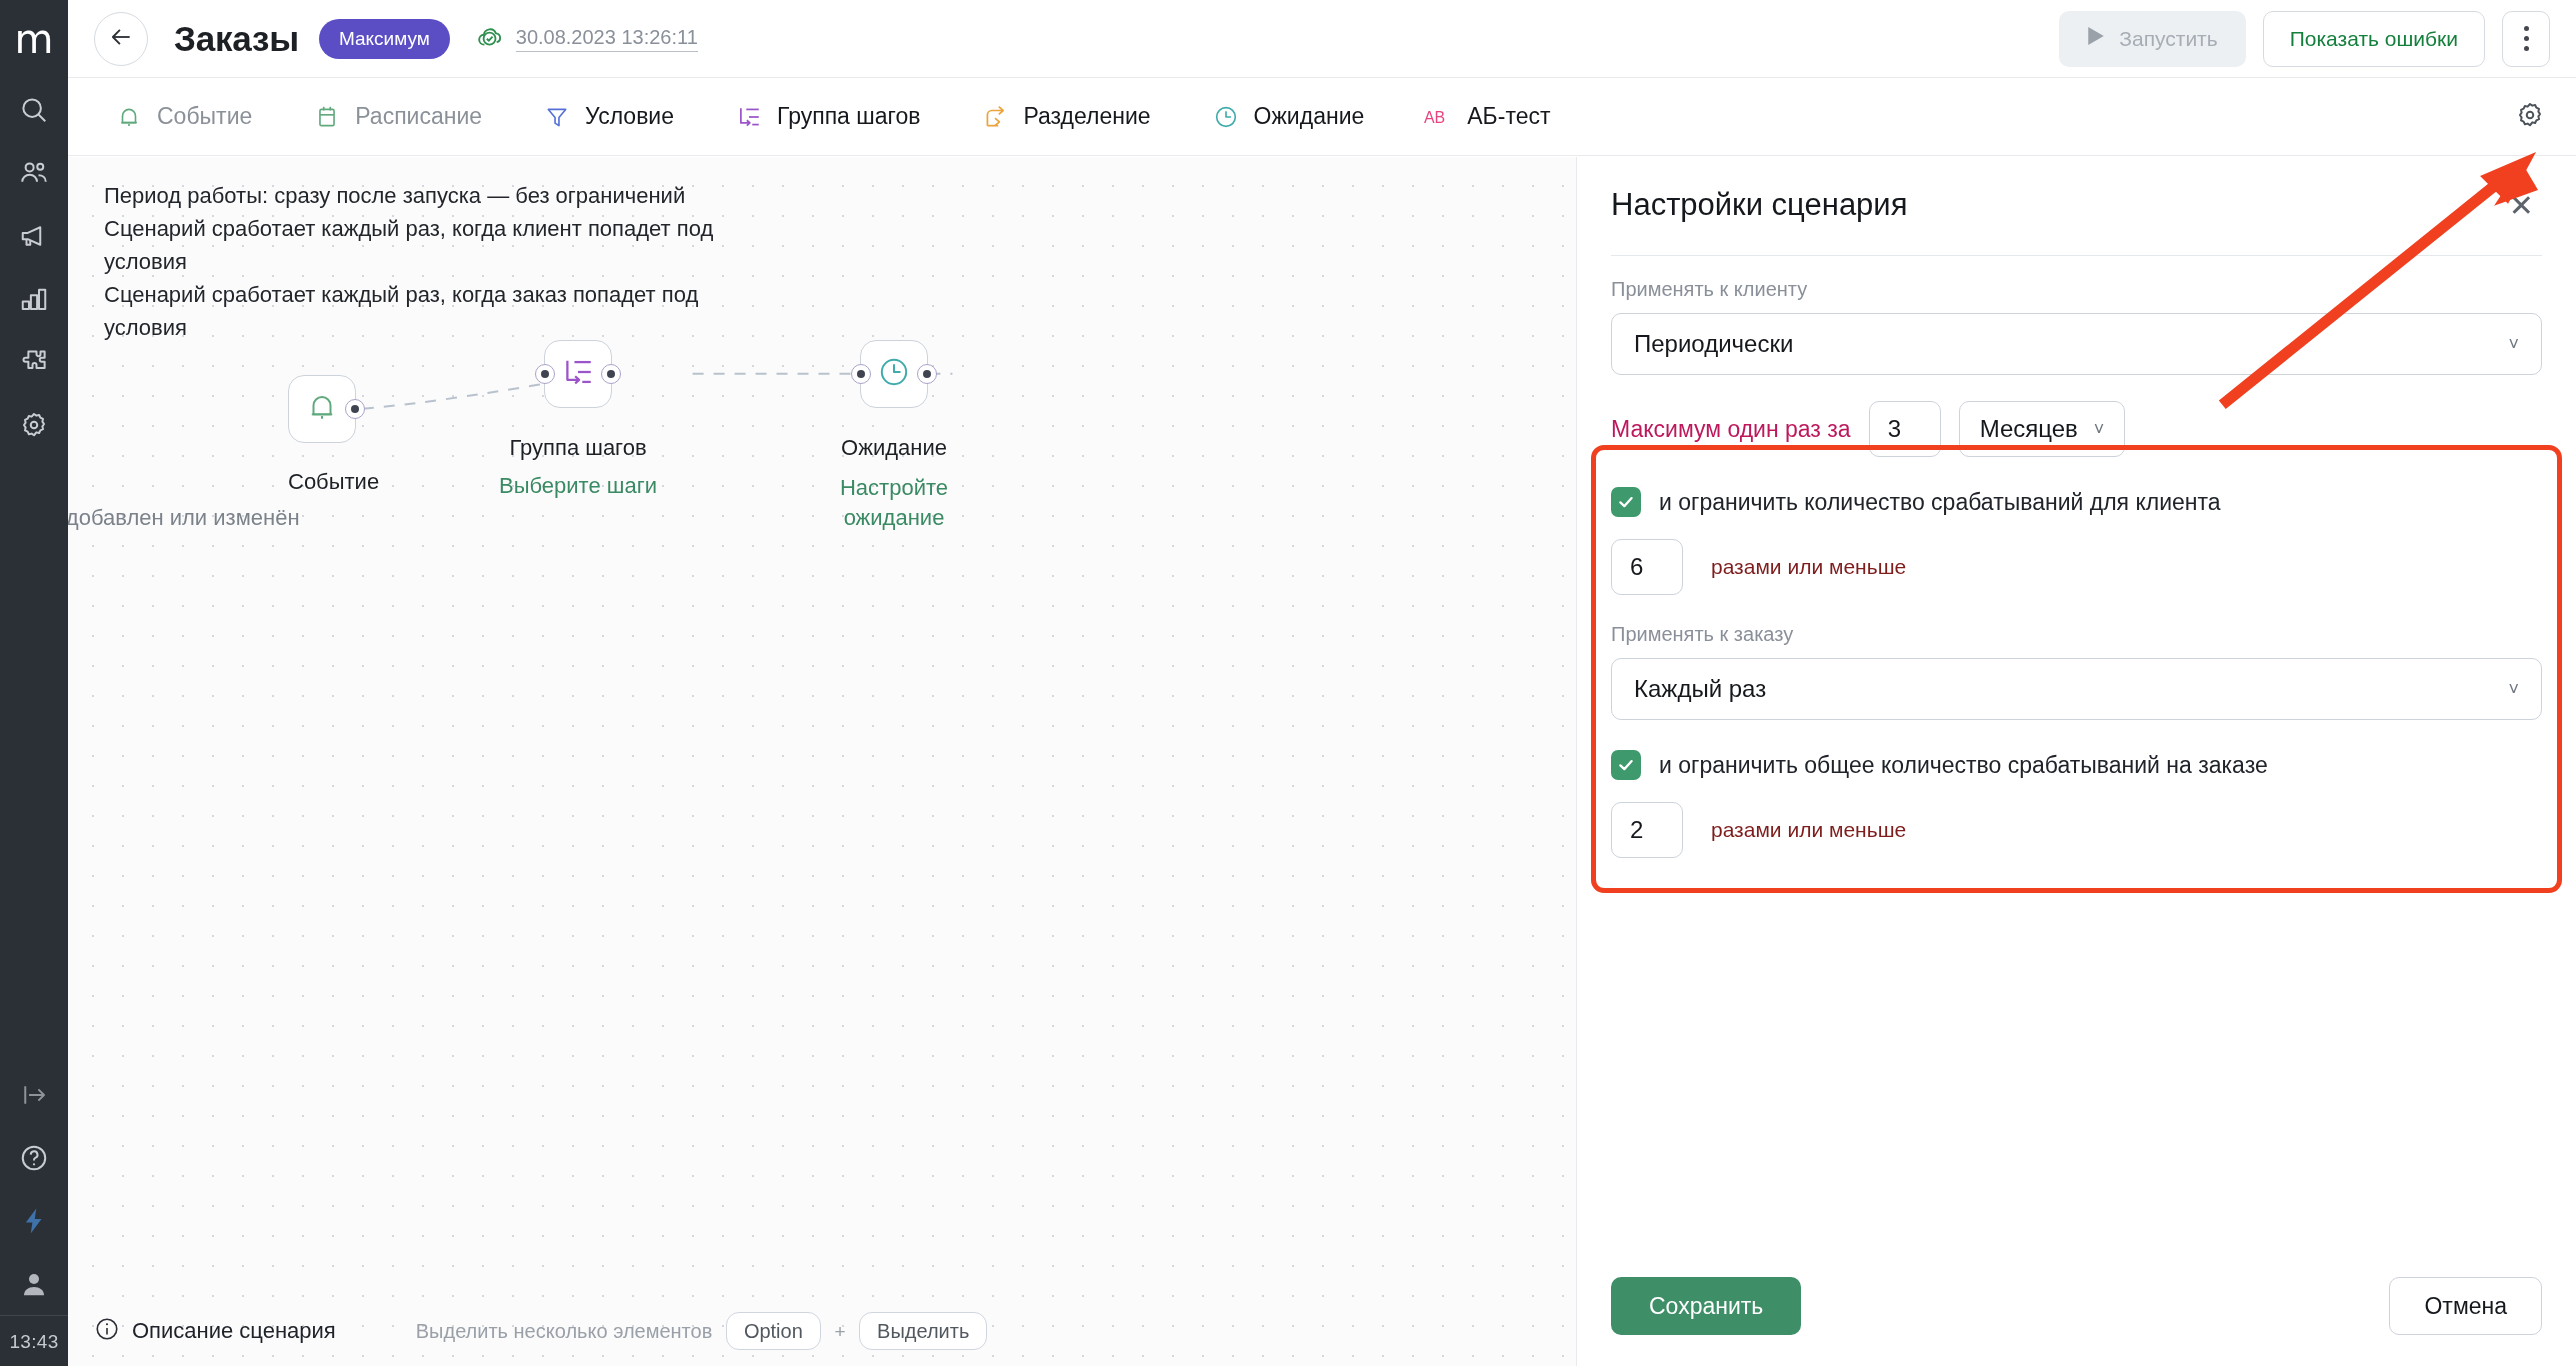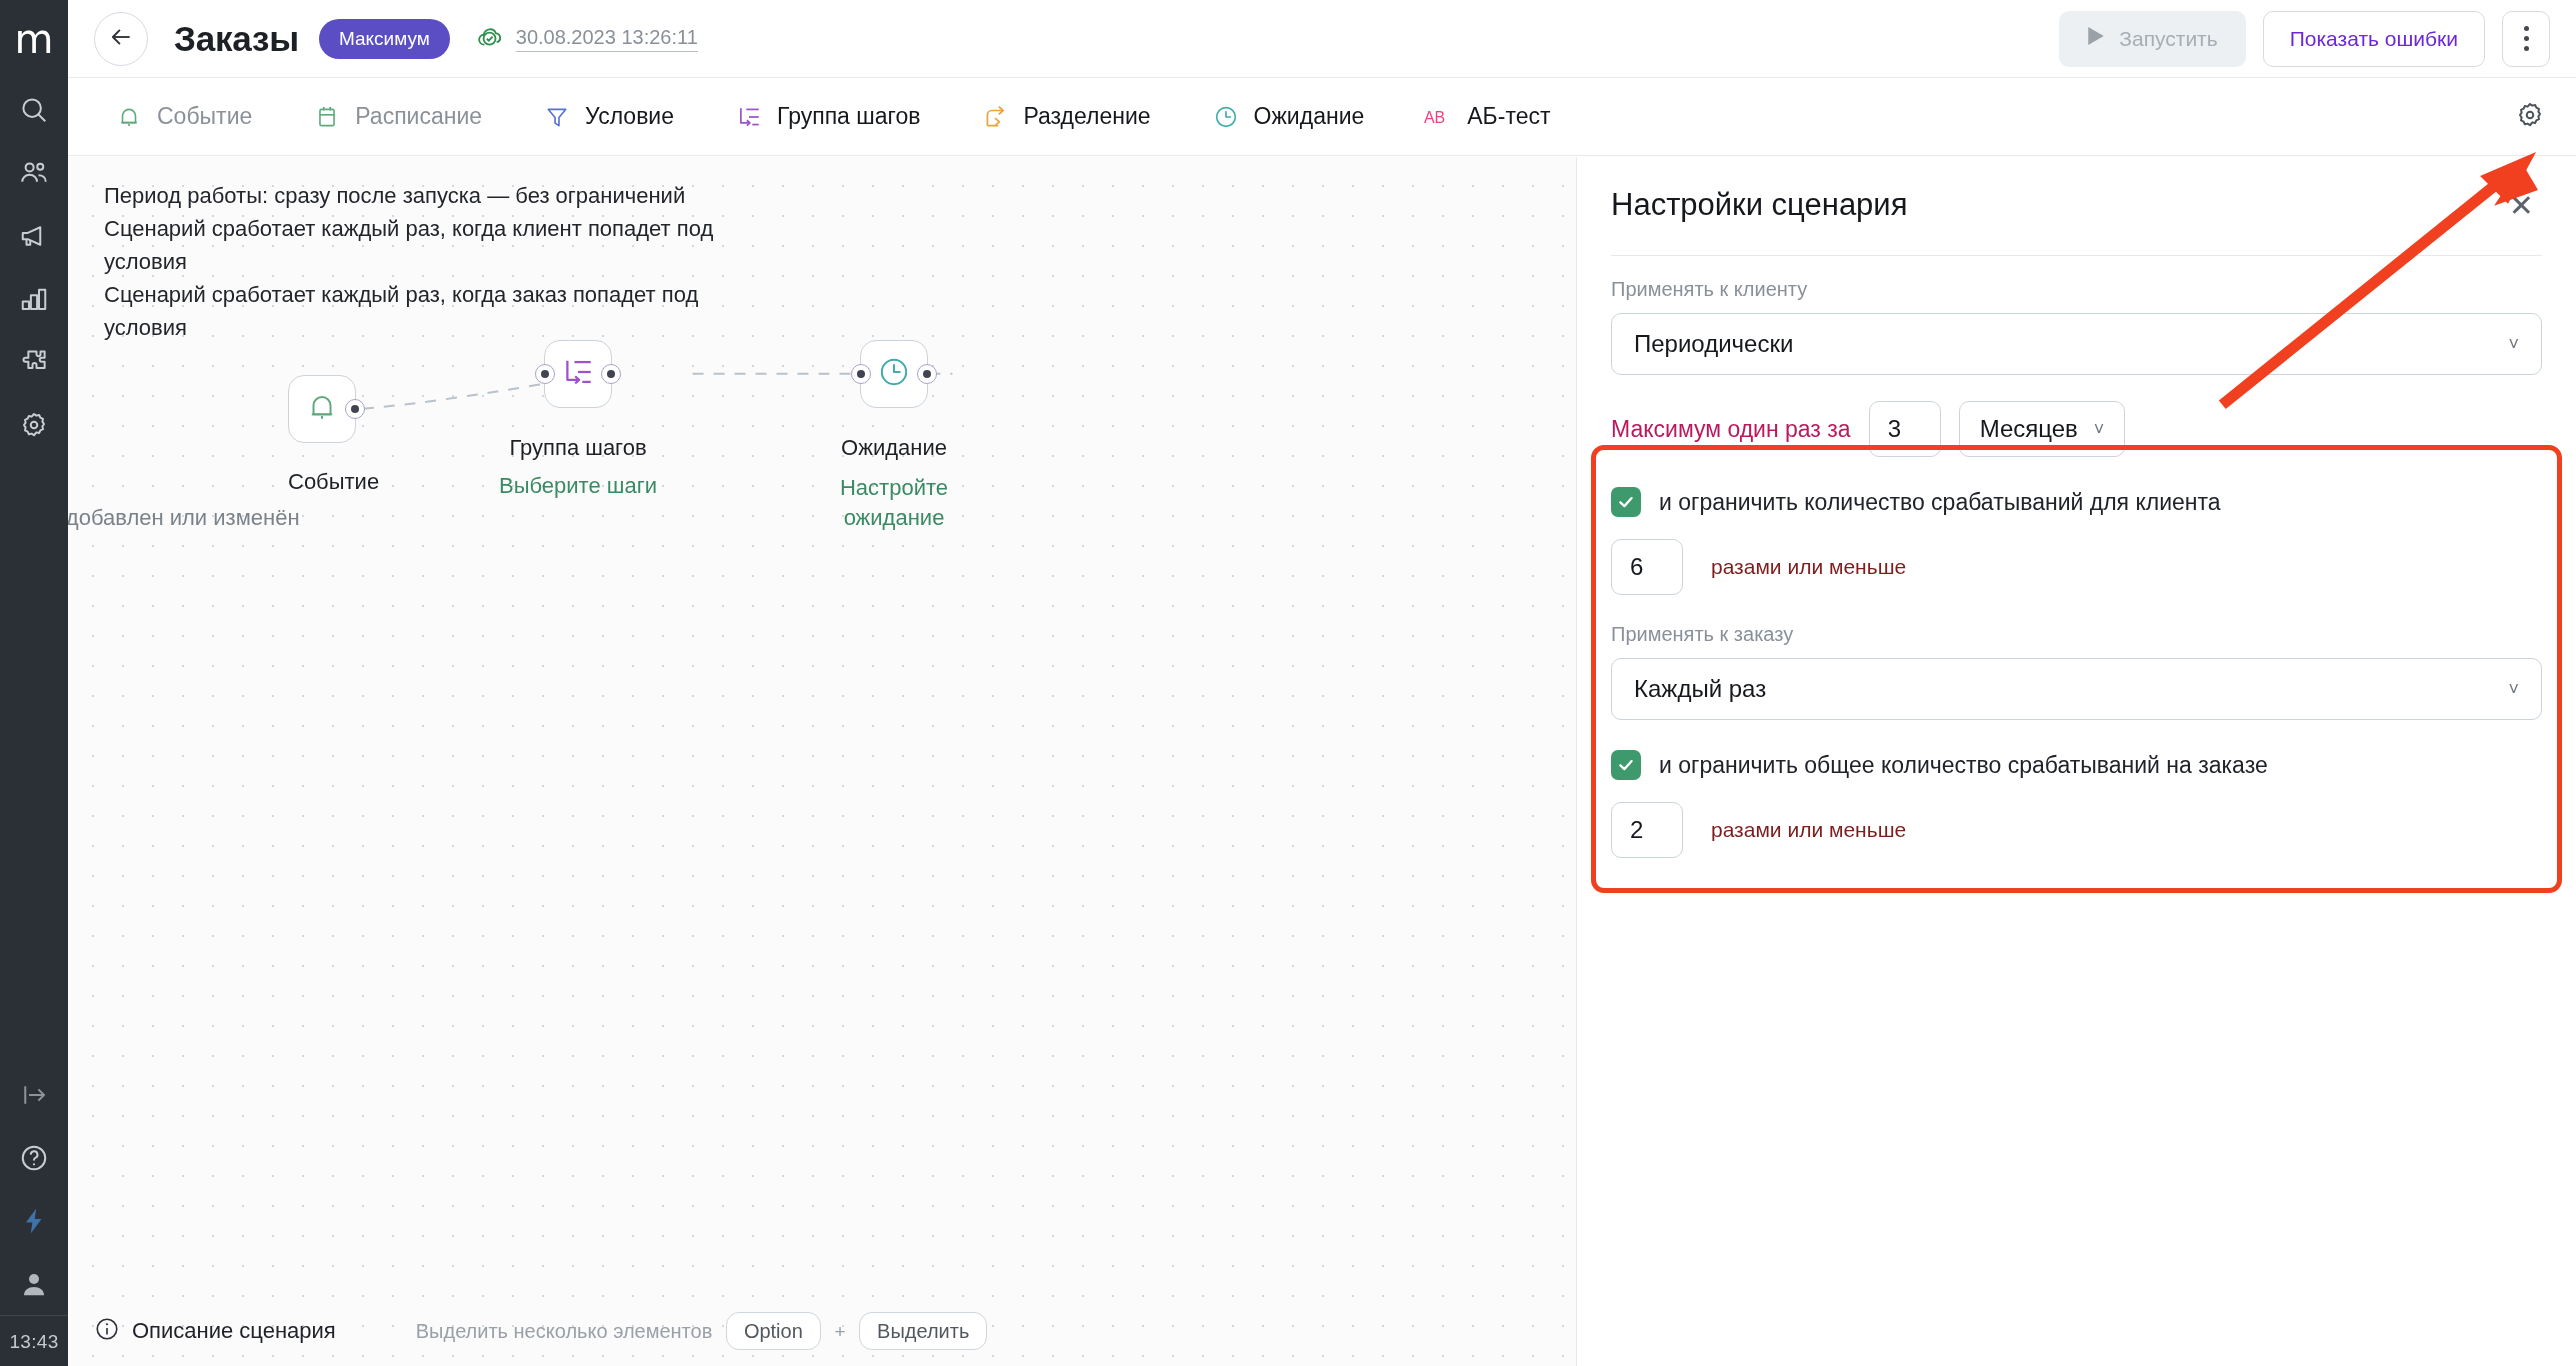--- a/index.html
+++ b/index.html
@@ -75,21 +75,21 @@
   }
   .topbar-right { margin-left: auto; display: flex; align-items: center; gap: 17px; }
   .btn-run {
     background: #edf0f2; color: #a6adb5;
     font-size: 21px; border: none; border-radius: 10px;
     height: 56px; padding: 0 28px;
     display: flex; align-items: center; gap: 14px;
     cursor: pointer; white-space: nowrap;
   }
   .btn-errors {
-    background: #fff; color: #6d28d9;
+    background: #fff; color: #15803d;
     font-size: 21px; border: 1px solid #d5dbe1; border-radius: 10px;
     height: 56px; padding: 0 26px;
     display: flex; align-items: center; cursor: pointer; white-space: nowrap;
   }
   .btn-kebab {
     background: #fff; border: 1px solid #d5dbe1; border-radius: 10px;
     width: 48px; height: 56px;
     display: flex; align-items: center; justify-content: center; cursor: pointer;
   }
   .kebab-dot { width: 5px; height: 5px; border-radius: 50%; background: #44474d; display:block; }
@@ -629,20 +629,24 @@
             </span>
             <span class="cb-label">и ограничить общее количество срабатываний на заказе</span>
           </div>
 
           <div class="subrow">
             <span class="numinput">2</span>
             <span class="subrow-label">разами или меньше</span>
           </div>
         </div>
 
+        <div class="panel-actions">
+          <button class="btn-save">Сохранить</button>
+          <button class="btn-cancel">Отмена</button>
+        </div>
       </div>
     </div>
   </div>
 
   <svg class="arrow-anno" viewBox="0 0 2578 1368" width="2576" height="1367">
     <line x1="2224" y1="405" x2="2510" y2="175" stroke="#f04020" stroke-width="11"></line>
     <polygon points="2538,152 2482,176 2510,204" fill="#f04020"></polygon>
     <polygon points="2524,163 2496,206 2540,190" fill="#f04020"></polygon>
   </svg>
 

